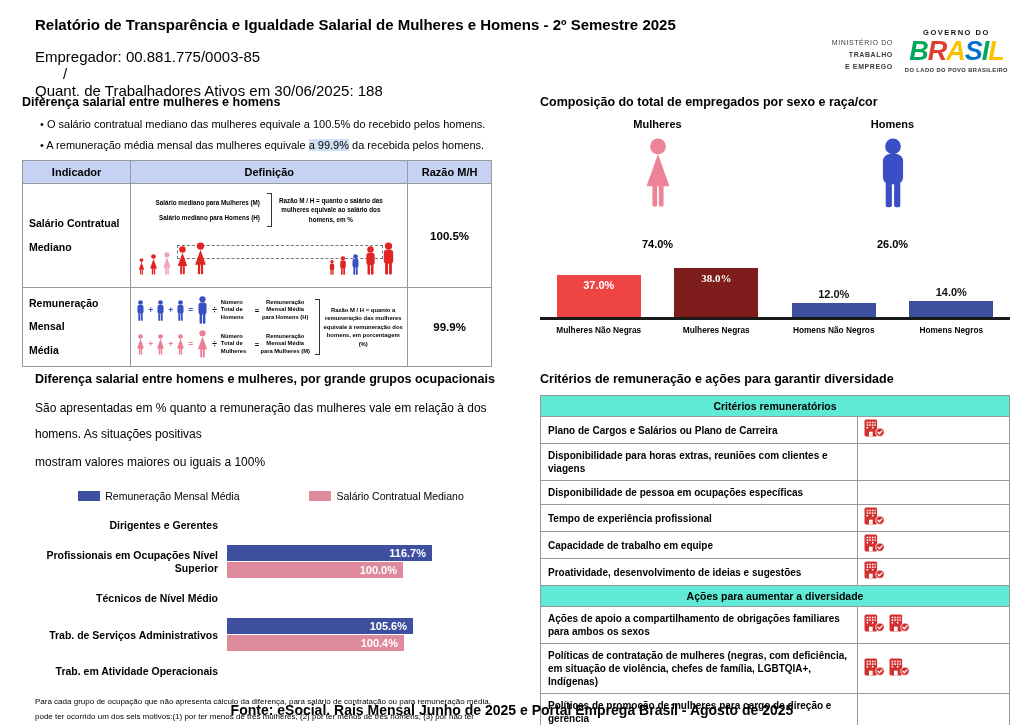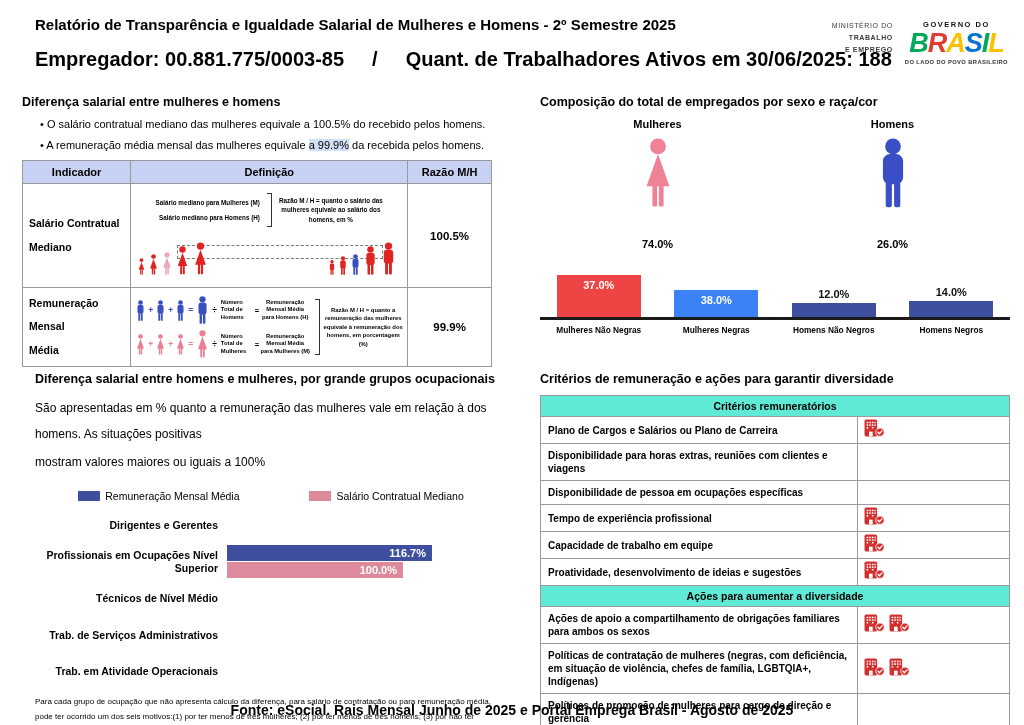--- a/index.html
+++ b/index.html
@@ -4,23 +4,23 @@
 <style>
   * { box-sizing: border-box; }
   html,body { margin:0; padding:0; }
   body {
     width:1024px; height:725px; position:relative; overflow:hidden;
     background:#ffffff; color:#000;
     font-family:"Liberation Sans", sans-serif;
   }
   
   .hdr-title { position:absolute; left:35px; top:16px; font-size:15px; font-weight:bold; }
-  .hdr-sub   { position:absolute; left:35px; top:48px; font-size:20px; font-weight:bold; display:flex; }
+  .hdr-sub   { position:absolute; left:35px; top:48px; font-size:15px; font-weight:normal; display:flex;flex-direction:column; }
   .hdr-sub .sep { margin:0 28px; }
-  .gov-logo { position:absolute; right:16px; top:20px; display:flex; align-items:flex-start; gap:12px; }
+  .gov-logo { position:absolute; right:16px; top:28px; display:flex; align-items:flex-end; gap:12px; }
   .ministry { text-align:right; font-size:7px; font-weight:bold; letter-spacing:.6px; color:#3c3c3c; line-height:1.7; }
   .brasil { text-align:center; }
   .brasil-top { font-size:7.5px; font-weight:bold; letter-spacing:1.5px; color:#111; margin-bottom:1px; }
   .brasil-word { font-size:27px; font-weight:900; font-style:italic; line-height:1; letter-spacing:-1px; }
   .brasil-bottom { font-size:5.8px; font-weight:bold; color:#333; letter-spacing:.4px; margin-top:2px; }
   
   .sec-title { font-size:12.5px; font-weight:bold; margin:0 0 9px 0; }
   
   #sec-salary { position:absolute; left:22px; top:95px; width:470px; }
   .bullet { font-size:11px; margin:0 0 9px 18px; }
@@ -332,20 +332,24 @@
           <div class="occ-bar" style="width: 205px; background: rgb(62, 79, 160);">116.7%</div>
           <div class="occ-bar" style="width: 176px; background: rgb(221, 138, 157);">100.0%</div>
         </div>
       </div>
       <div class="occ-row">
         <div class="occ-label">Técnicos de Nível Médio</div>
         <div class="occ-bars"></div>
       </div>
       <div class="occ-row has-bars">
         <div class="occ-label">Trab. de Serviços Administrativos</div>
+        <div class="occ-bars">
+          <div class="occ-bar" style="width: 186px; background: rgb(62, 79, 160);">105.6%</div>
+          <div class="occ-bar" style="width: 177px; background: rgb(221, 138, 157);">100.4%</div>
+        </div>
       </div>
       <div class="occ-row">
         <div class="occ-label">Trab. em Atividade Operacionais</div>
         <div class="occ-bars"></div>
       </div>
     </div>
   <div class="occ-note">Para cada grupo de ocupação que não apresenta cálculo da diferença, para salário de contratação ou para remuneração média, pode ter ocorrido um dos seis motivos:(1) por ter menos de três mulheres; (2) por ter menos de três homens; (3) por não ter mulheres; (4) por não ter homens; (5) por não ter três homens nem três mulheres naquele grupo ocupacional; (6) por não ter nem homens nem mulheres naquele grupo ocupacional</div>
 </div>
 
 <div id="sec-comp">
@@ -374,21 +378,21 @@
       <div class="comp-slot">
         <div class="comp-bar-area">
           <div class="comp-bar" style="height: 42px; background: #ef4444;">
             <div class="comp-val inside">37.0%</div>
           </div>
         </div>
         <div class="comp-cat">Mulheres Não Negras</div>
       </div>
       <div class="comp-slot">
         <div class="comp-bar-area">
-          <div class="comp-bar" style="height: 27px; background: #3b82f6;">
+          <div class="comp-bar" style="height: 49px; background: #7f1d1d; font-family: Liberation Serif, serif;">
             <div class="comp-val inside">38.0%</div>
           </div>
         </div>
         <div class="comp-cat">Mulheres Negras</div>
       </div>
       <div class="comp-slot">
         <div class="comp-bar-area">
           <div class="comp-val above">12.0%</div>
           <div class="comp-bar" style="height: 14px; background: rgb(62, 79, 160);"></div>
         </div>

